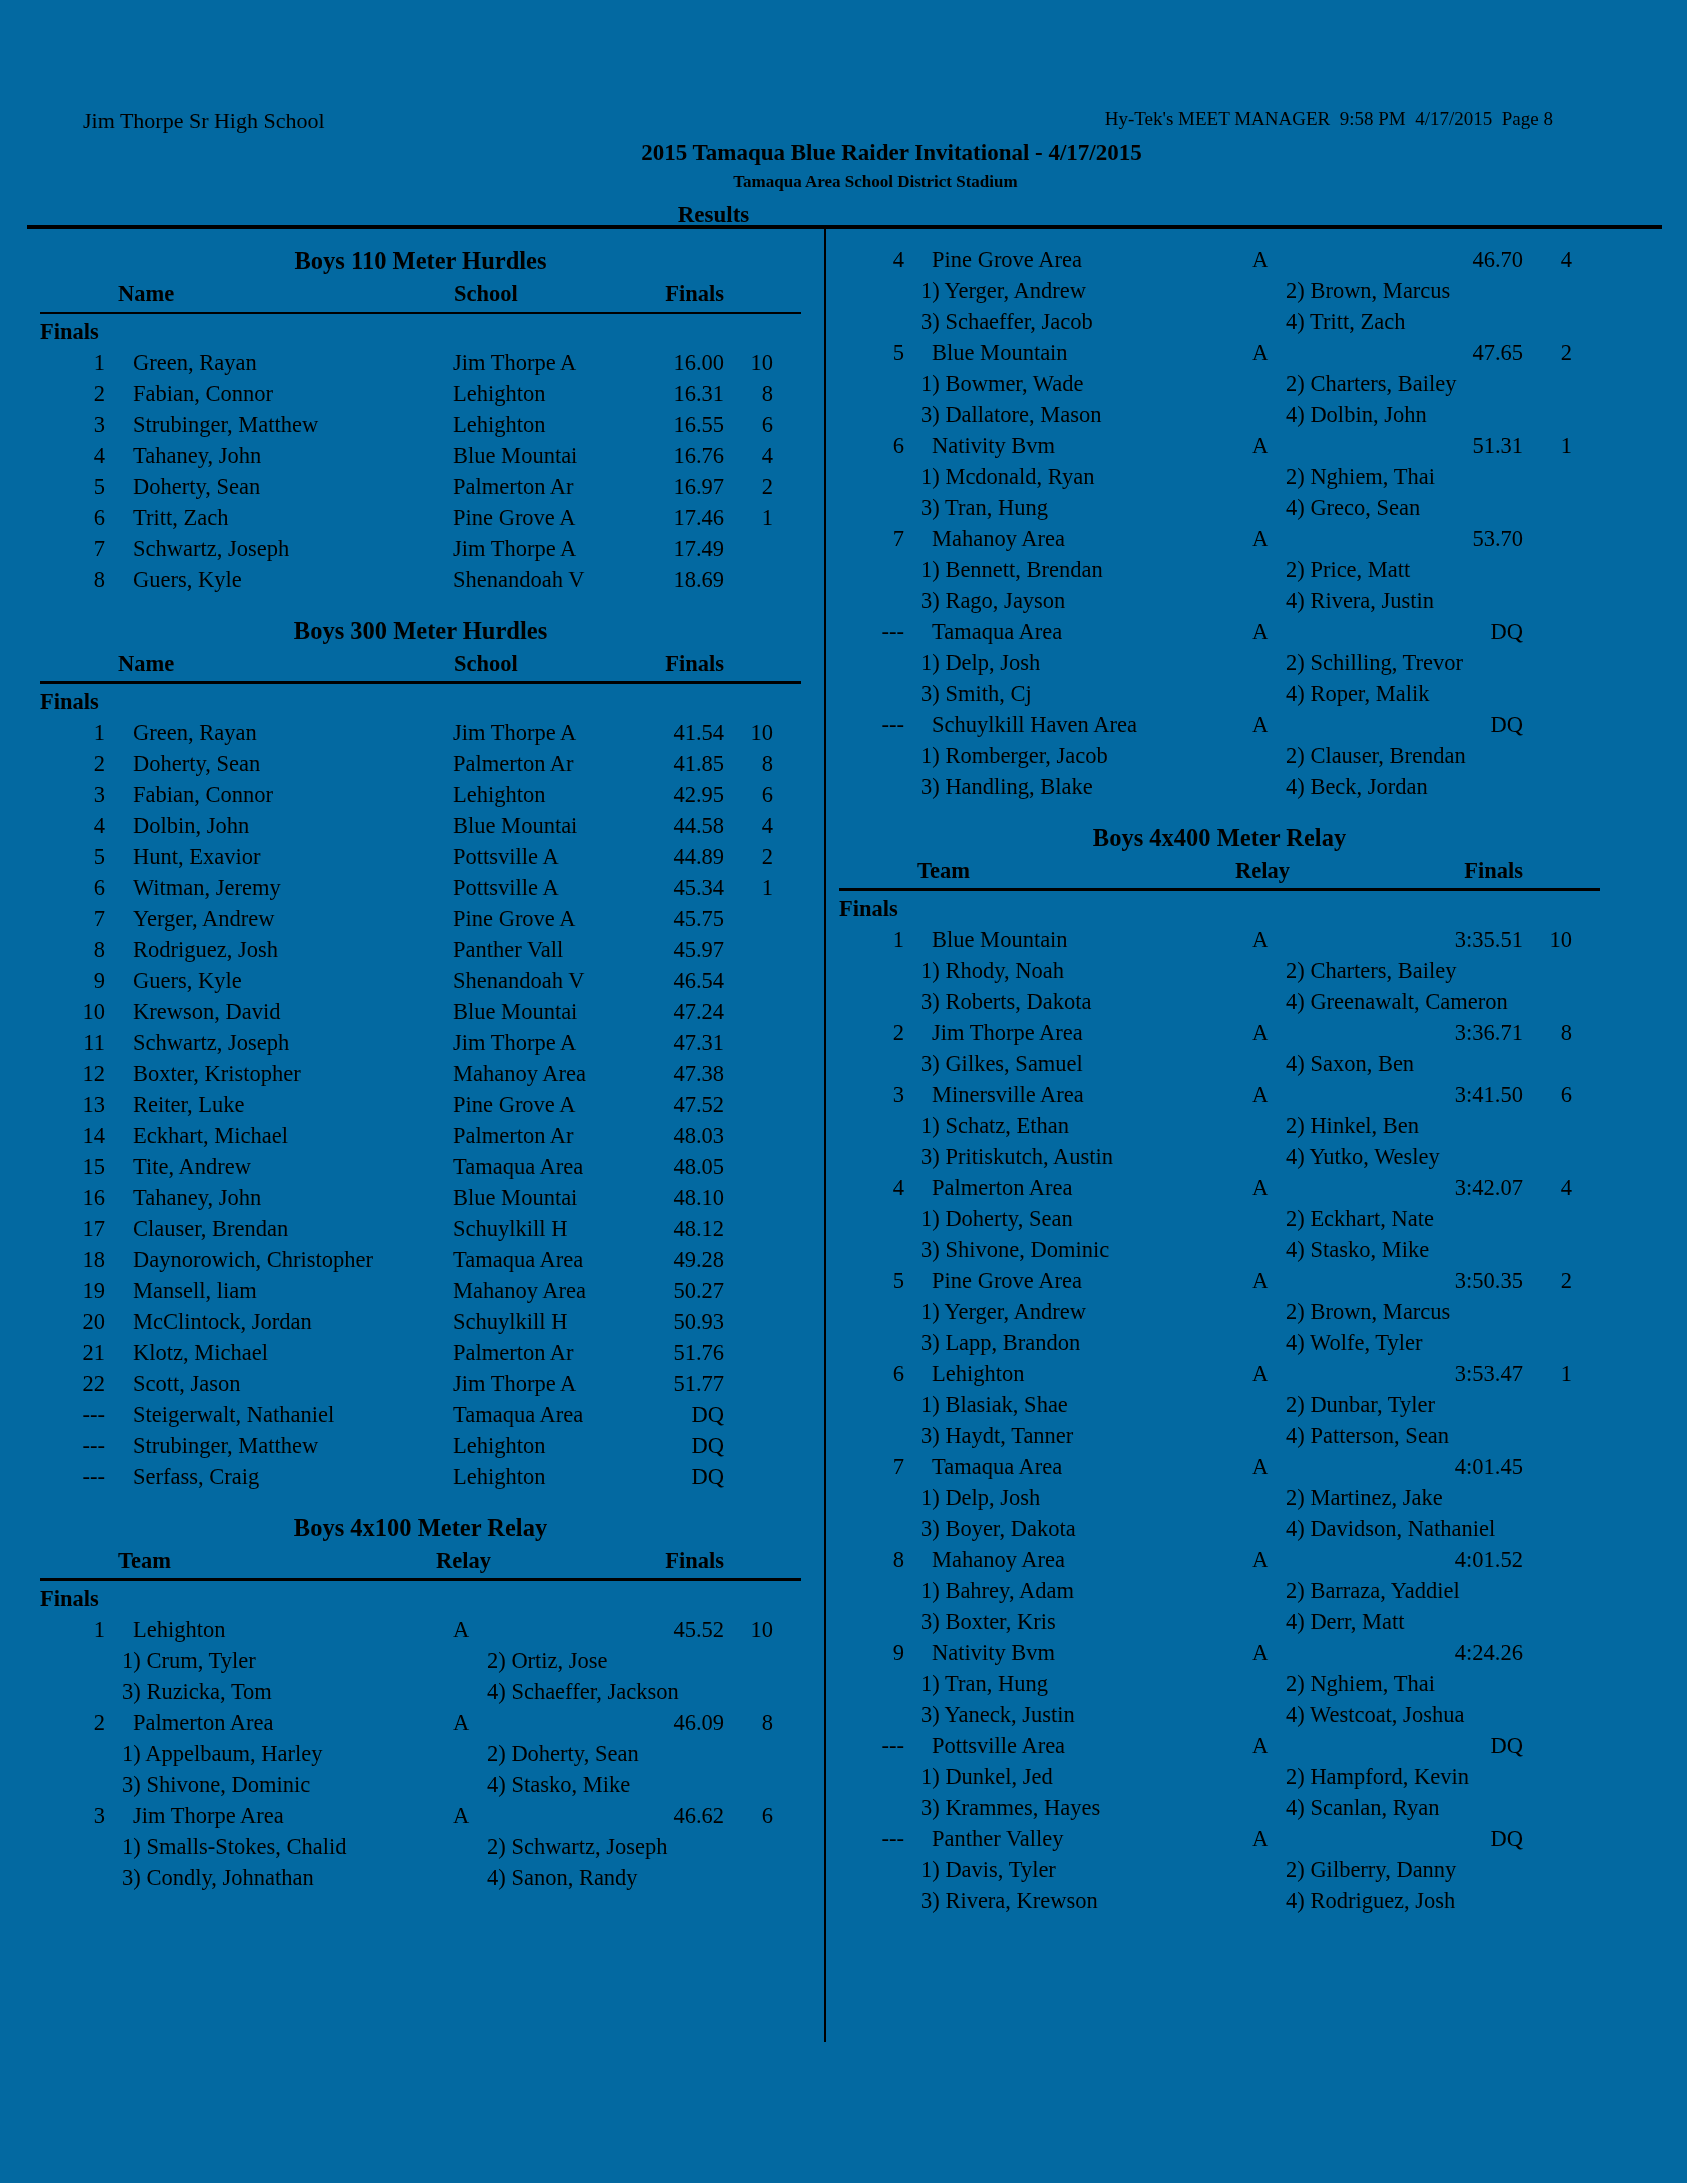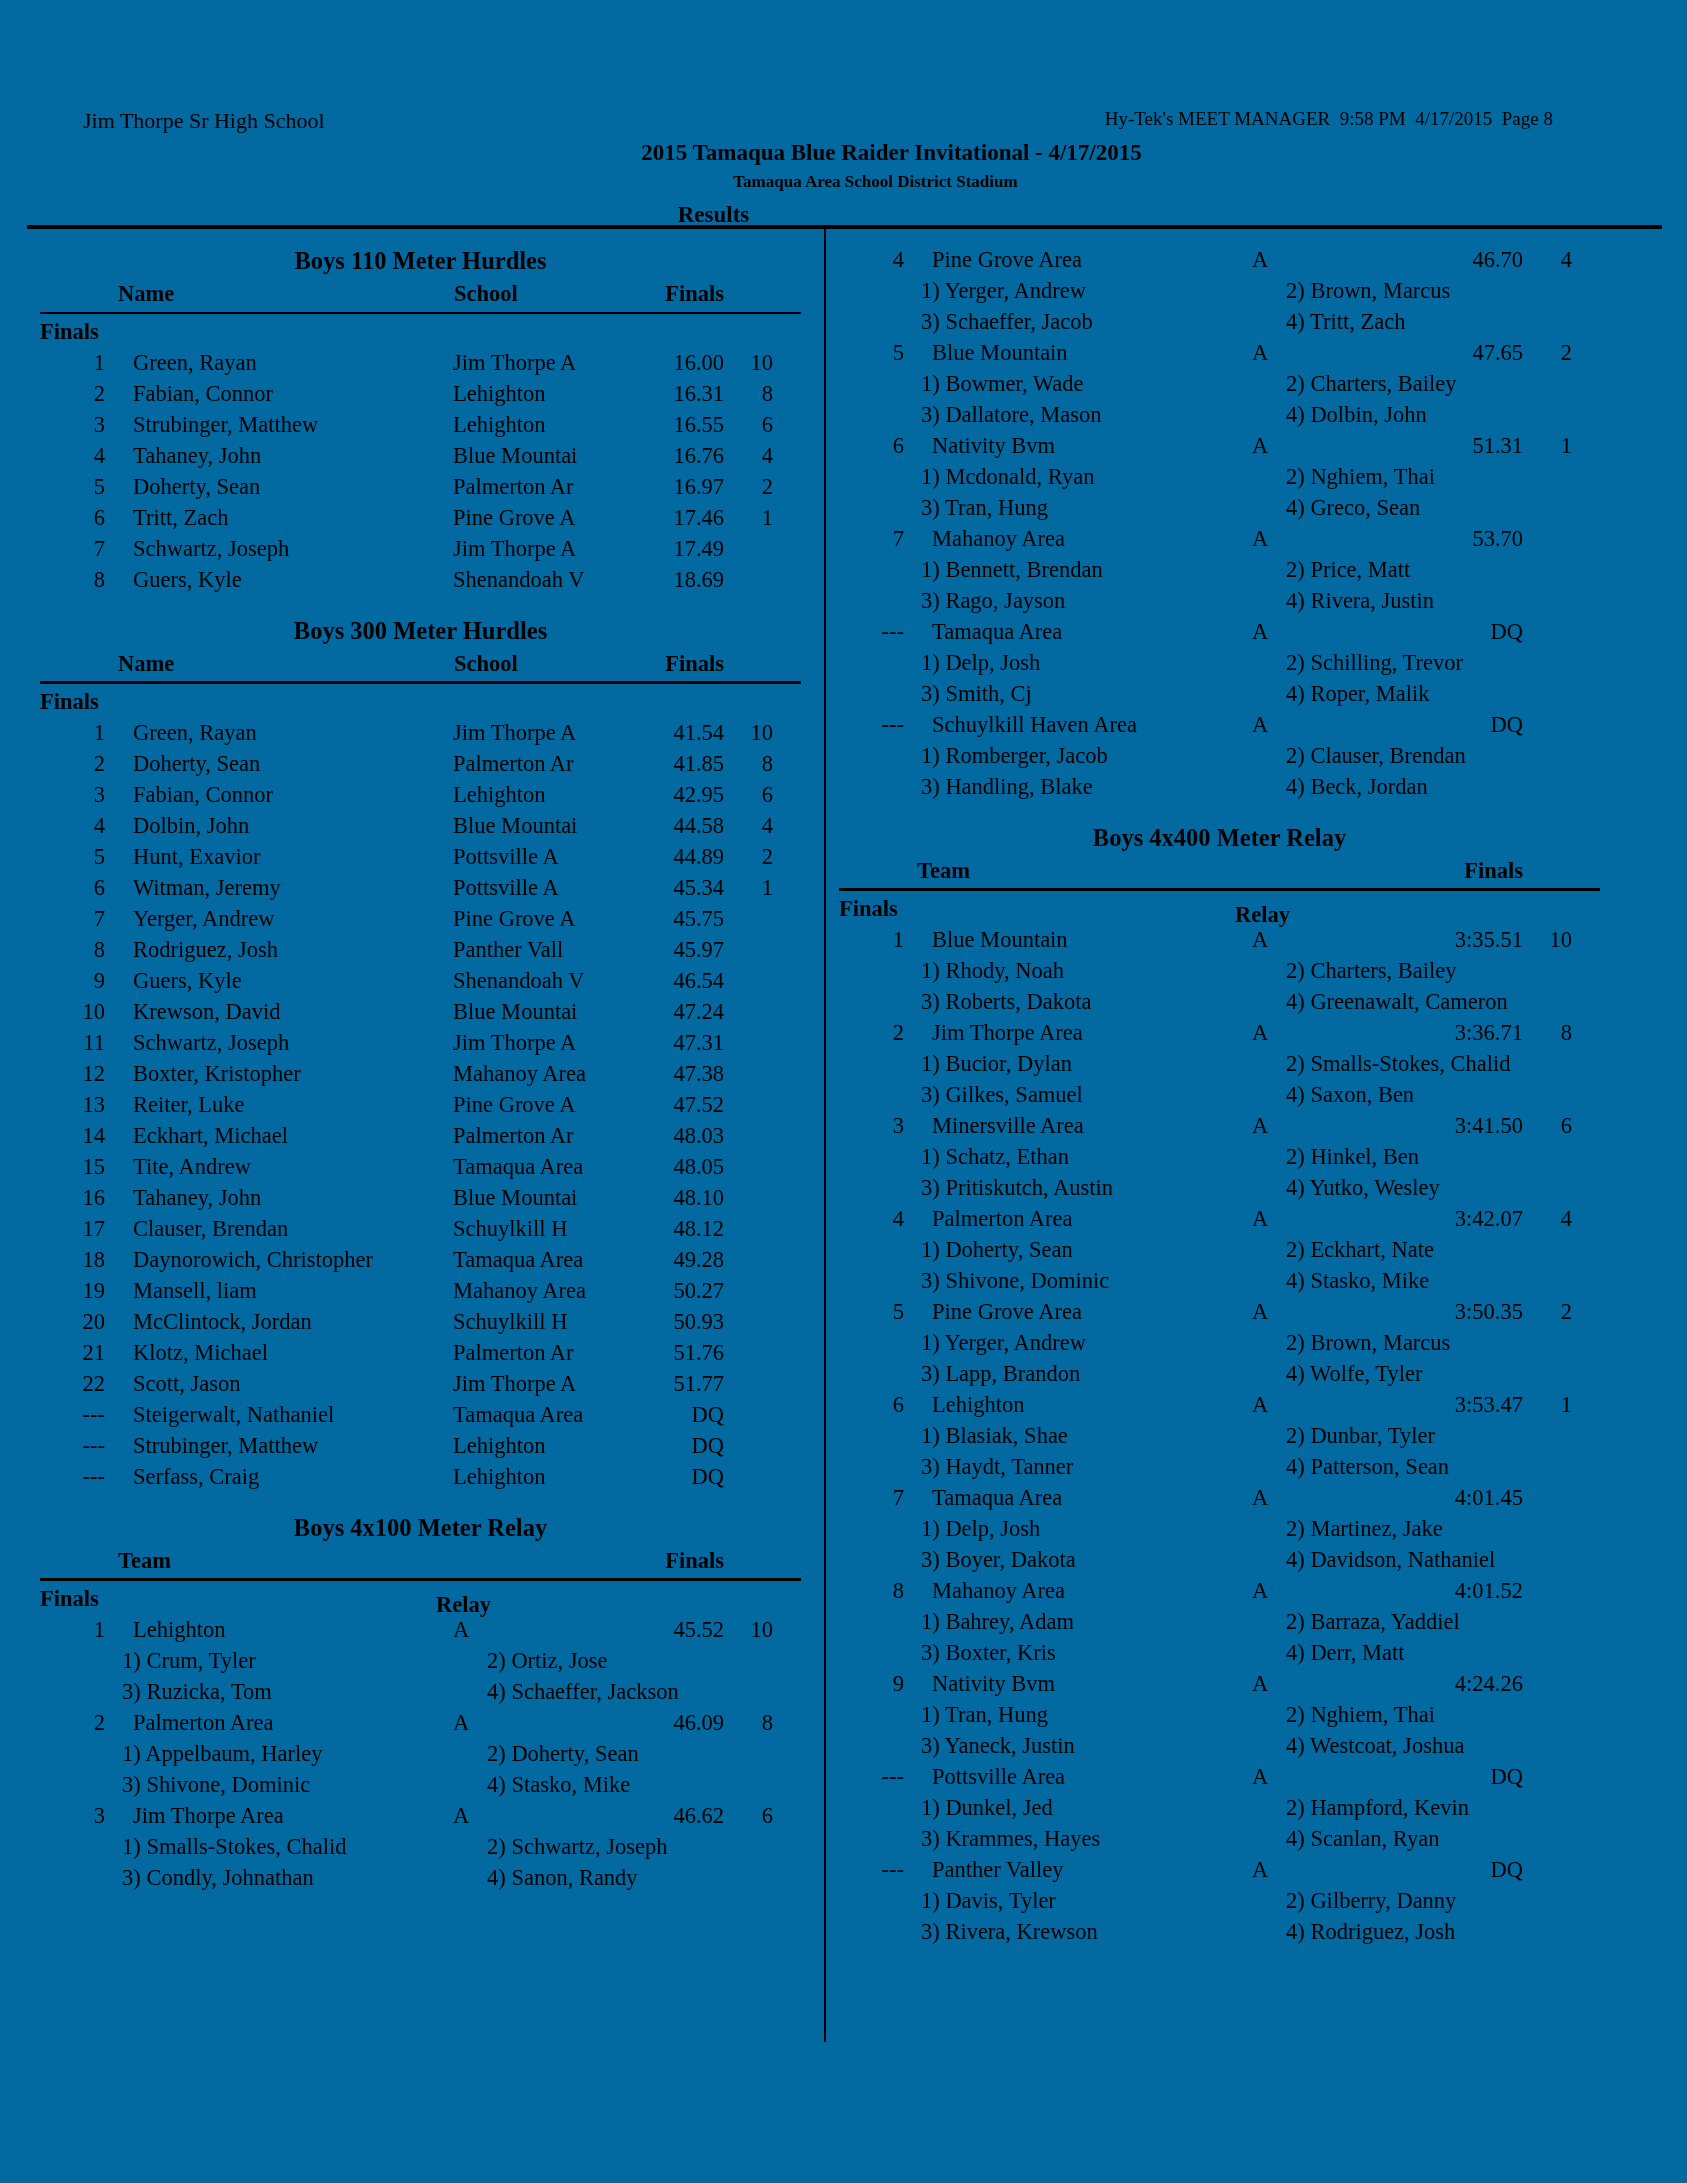--- a/index.html
+++ b/index.html
@@ -24,21 +24,21 @@
   .col-left  { left:40px; }
   .col-right { left:839px; }
 
   .section { margin-top:0; }
   .section + .section { margin-top:18.5px; }
 
   .ev-title { height:34px; font-size:24.5px; font-weight:bold;text-align:center; }
   .cols-header { position:relative; height:29px; font-size:22.5px; font-weight:bold; }
   .h-name   { position:absolute; left:78px; }
   .h-school { position:absolute; left:414px; }
-  .h-relay  { position:absolute; left:396px;margin-top:44px; }
+  .h-relay  { position:absolute; left:396px; }
   .h-finals { position:absolute; left:552px; width:132px; text-align:right; }
   .header-rule { height:2.6px; background:#000; margin-top:1.3px; margin-bottom:5.3px; }
   .finals-label { height:31px; font-size:22.5px; font-weight:bold; }
 
   .row { position:relative; height:31px; font-size:22.5px; }
   .c-place  { position:absolute; left:0; width:65px; text-align:right; }
   .c-name   { position:absolute; left:93px; white-space:nowrap; }
   .c-school { position:absolute; left:413px; white-space:nowrap; }
   .c-time   { position:absolute; left:552px; width:132px; text-align:right; }
   .c-pts    { position:absolute; left:667px; width:66px; text-align:right; }
@@ -458,24 +458,20 @@
           <span class="c-r2">4) <span>Greenawalt, Cameron</span></span>
         </div>
         <div class="row">
           <span class="c-place">2</span>
           <span class="c-name">Jim Thorpe Area</span>
           <span class="c-school">A</span>
           <span class="c-time">3:36.71</span>
           <span class="c-pts">8</span>
         </div>
         <div class="row">
-          <span class="c-r1">1) <span>Bucior, Dylan</span></span>
-          <span class="c-r2">2) <span>Smalls-Stokes, Chalid</span></span>
-        </div>
-        <div class="row">
           <span class="c-r1">3) <span>Gilkes, Samuel</span></span>
           <span class="c-r2">4) <span>Saxon, Ben</span></span>
         </div>
         <div class="row">
           <span class="c-place">3</span>
           <span class="c-name">Minersville Area</span>
           <span class="c-school">A</span>
           <span class="c-time">3:41.50</span>
           <span class="c-pts">6</span>
         </div>

